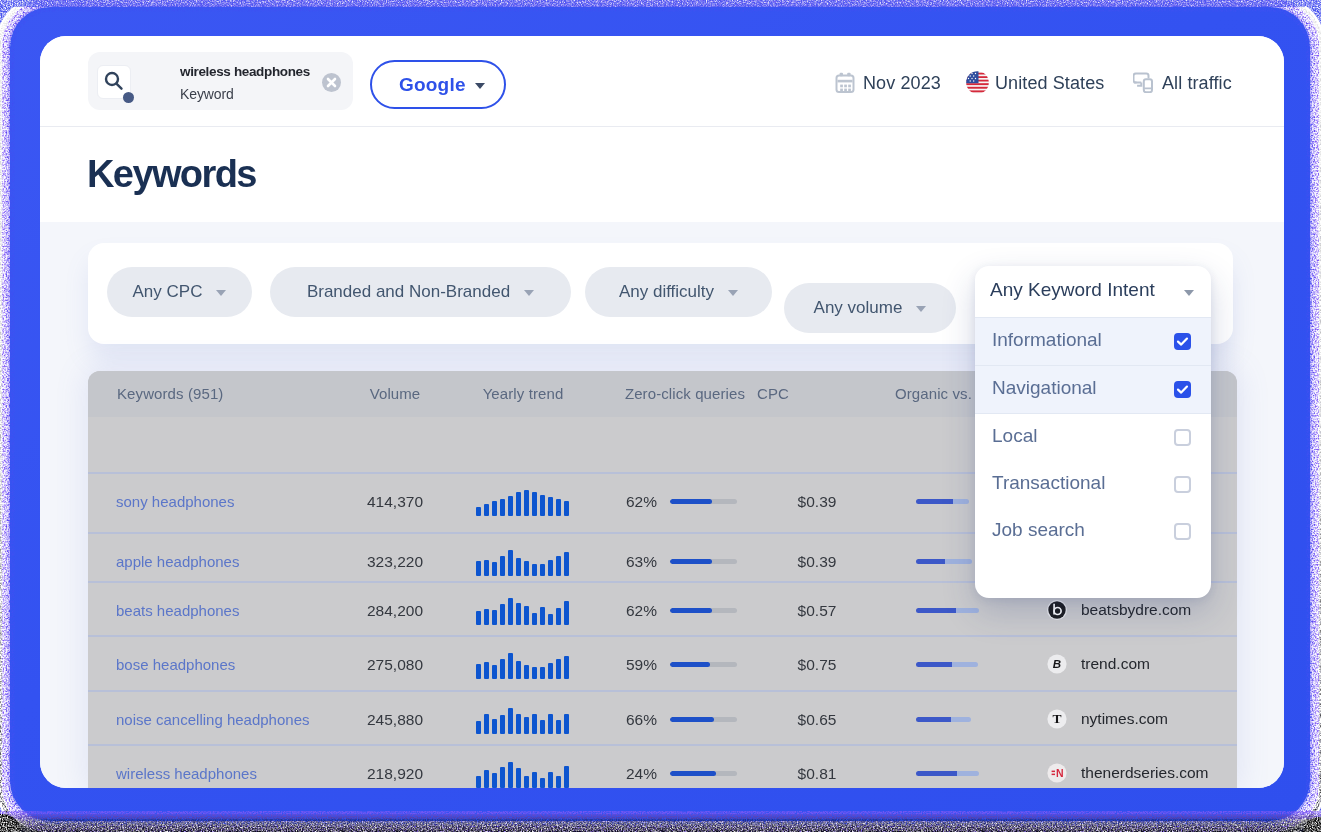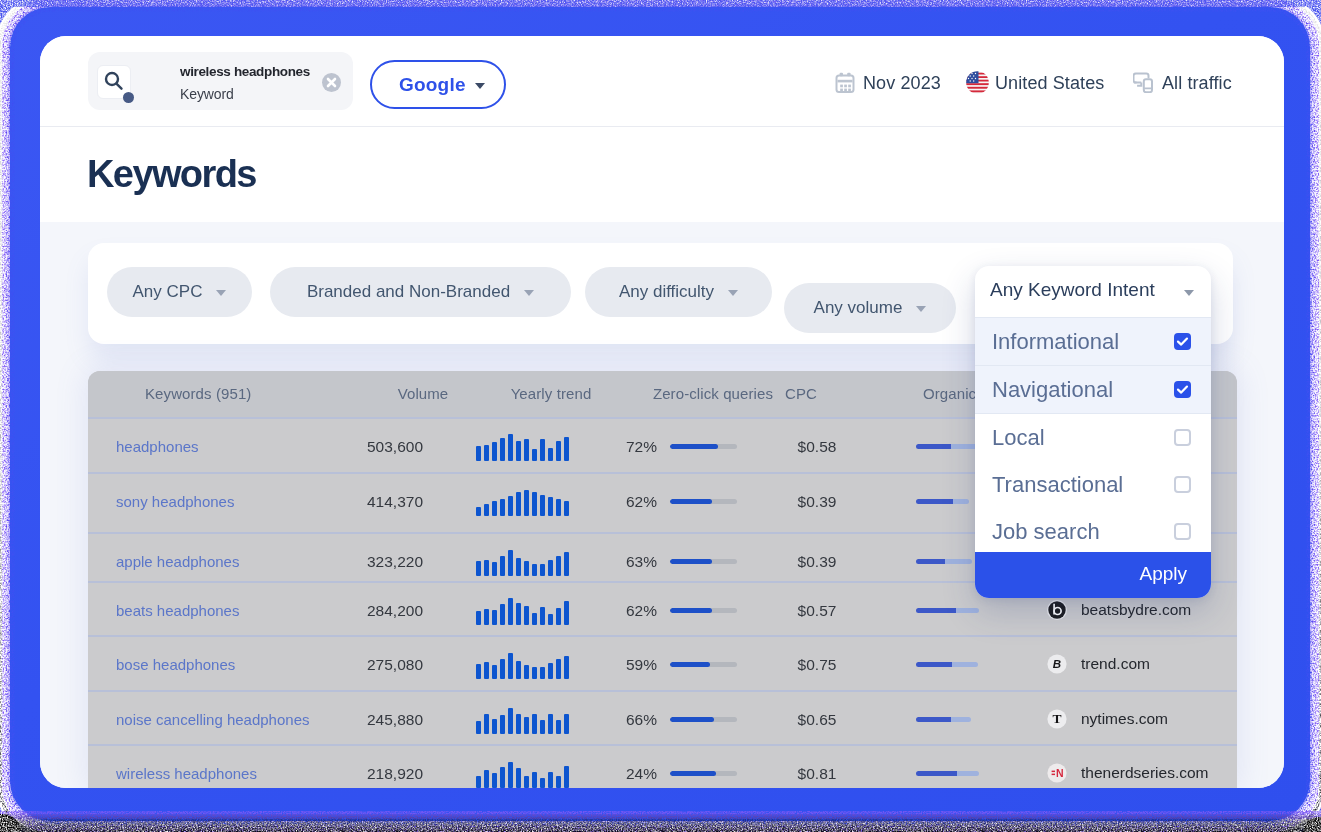--- a/index.html
+++ b/index.html
@@ -31,21 +31,21 @@
 
   
   .content { position:absolute; left:0; top:186px; width:100%; height:566px; background:#f4f6fb; }
   .filterbar { position:absolute; left:48px; top:21px; width:1145px; height:101px; background:#fff; border-radius:16px; box-shadow:0 16px 26px -2px rgba(105,125,205,.15); }
   .fpill { position:absolute; top:24px; height:50px; background:#e7eaf0; border-radius:25px; display:flex; align-items:center; justify-content:center; gap:14px; font-size:17px; color:#42566f; }
   .fcaret { width:0; height:0; border-left:5.5px solid transparent; border-right:5.5px solid transparent; border-top:6px solid #99a3b5; margin-top:2px; }
 
   
   .table { position:absolute; left:48px; top:149px; width:1149px; height:417px; background:#cbcbcd; border-radius:12px 12px 0 0; overflow:hidden; box-shadow:0 0 30px 4px rgba(105,125,205,.13); }
   .thead { position:absolute; left:0; top:0; width:100%; height:46px; background:#c4c6cb; }
-  .th { position:absolute; top:14px; font-size:15px; color:#5a6880; letter-spacing:.1px; white-space:nowrap;margin-left:28px; }
+  .th { position:absolute; top:14px; font-size:15px; color:#5a6880; letter-spacing:.1px; white-space:nowrap; }
   .trow { position:absolute; left:0; width:100%; height:55px; border-top:2px solid #b8c0d8; }
   .kw { position:absolute; left:28px; top:19px; font-size:15px; color:#5b76c9; }
   .vol { position:absolute; left:247px; width:120px; top:19px; font-size:15.5px; color:#34383f; text-align:center; }
   .chart { position:absolute; left:388px; top:14px; width:94px; height:28px; display:flex; align-items:flex-end; gap:3px; }
   .chart i { display:block; width:5px; background:#0d55cf; border-radius:1px; }
   .zc { position:absolute; left:509px; width:60px; top:19px; font-size:15.5px; color:#34383f; text-align:right; }
   .zbar { position:absolute; left:582px; top:25px; width:67px; height:5px; background:#b4b7bd; border-radius:2.5px; overflow:hidden; }
   .zbar i { display:block; height:5px; background:#1d50c8; border-radius:2.5px; }
   .cpc { position:absolute; left:669px; width:120px; top:19px; font-size:15.5px; color:#34383f; text-align:center; }
   .obar { position:absolute; left:828px; top:25px; height:5px; display:flex; border-radius:2.5px; overflow:hidden; }
@@ -53,21 +53,21 @@
   .obar i { display:block; height:5px; background:#9fb2de; }
   .fav { position:absolute; left:959px; top:17px; width:20px; height:20px; }
   .dom { position:absolute; left:993px; top:18px; font-size:15.5px; color:#24272d; }
 
   
   .dropdown { position:absolute; left:935px; top:44px; width:236px; height:332px; background:#fff; border-radius:14px; box-shadow:0 14px 34px rgba(35,55,120,.20), 0 2px 8px rgba(35,55,120,.10); z-index:6; }
   .ddhead { position:absolute; left:0; top:0; width:100%; height:51px; }
   .ddhead span { position:absolute; left:15px; top:13px; font-size:19px; color:#2b3e5c; }
   .ddhead .fcaret { position:absolute; left:auto; right:17px; top:22px; border-top-color:#8d98aa; }
   .dditem { position:absolute; left:0; width:100%; height:47px; }
-  .dditem span { position:absolute; left:17px; top:11px; font-size:22px; color:#5a6e94; }
+  .dditem span { position:absolute; left:17px; top:11px; font-size:19px; color:#5a6e94; }
   .cboff { position:absolute; right:20px; top:15px; width:17px; height:17px; border-radius:4px; background:#fff; border:2px solid #c9cfdd; }
   
   .tint { background:#eff3fc; }
   .applybar { position:absolute; left:0; bottom:0; width:100%; height:46px; background:#2b51e9; border-radius:0 0 14px 14px; }
   .applybar span { position:absolute; right:24px; top:11px; font-size:19px; color:#fff; font-weight:500; }
 </style>
 </head>
 <body>
 <div class="stage">
   <div class="frame"></div>
@@ -202,47 +202,20 @@
 
       <div class="table">
         <div class="thead">
           <span class="th" style="left:29px;">Keywords (951)</span>
           <span class="th" style="left:247px;width:120px;text-align:center;">Volume</span>
           <span class="th" style="left:375px;width:120px;text-align:center;">Yearly trend</span>
           <span class="th" style="left:517px;width:160px;text-align:center;">Zero-click queries</span>
           <span class="th" style="left:669px;width:120px;text-align:left;">CPC</span>
           <span class="th" style="left:807px;">Organic vs. Paid</span>
         </div>
-        <div class="trow" style="top:46px;">
-            <span class="kw">headphones</span>
-            <span class="vol">503,600</span>
-            <div class="chart">
-              <i style="height:15px"></i>
-              <i style="height:16px"></i>
-              <i style="height:19px"></i>
-              <i style="height:23px"></i>
-              <i style="height:27px"></i>
-              <i style="height:20px"></i>
-              <i style="height:22px"></i>
-              <i style="height:12px"></i>
-              <i style="height:22px"></i>
-              <i style="height:13px"></i>
-              <i style="height:20px"></i>
-              <i style="height:24px"></i>
-            </div>
-            <span class="zc">72%</span>
-            <div class="zbar">
-              <i style="width:48px"></i>
-            </div>
-            <span class="cpc">$0.58</span>
-            <div class="obar">
-              <b style="width:35px"></b>
-              <i style="width:26px"></i>
-            </div>
-          </div>
         <div class="trow" style="top:101px;">
             <span class="kw">sony headphones</span>
             <span class="vol">414,370</span>
             <div class="chart">
               <i style="height:9px"></i>
               <i style="height:12px"></i>
               <i style="height:15px"></i>
               <i style="height:17px"></i>
               <i style="height:20px"></i>
               <i style="height:24px"></i>
@@ -451,20 +424,17 @@
             <b class="cboff"></b>
           </div>
         <div class="dditem" style="top:195px;">
             <span>Transactional</span>
             <b class="cboff"></b>
           </div>
         <div class="dditem" style="top:242px;">
             <span>Job search</span>
             <b class="cboff"></b>
           </div>
-        <div class="applybar">
-            <span>Apply</span>
-          </div>
       </div>
     </div>
 
   </div>
 </div>
 
 </body></html>

